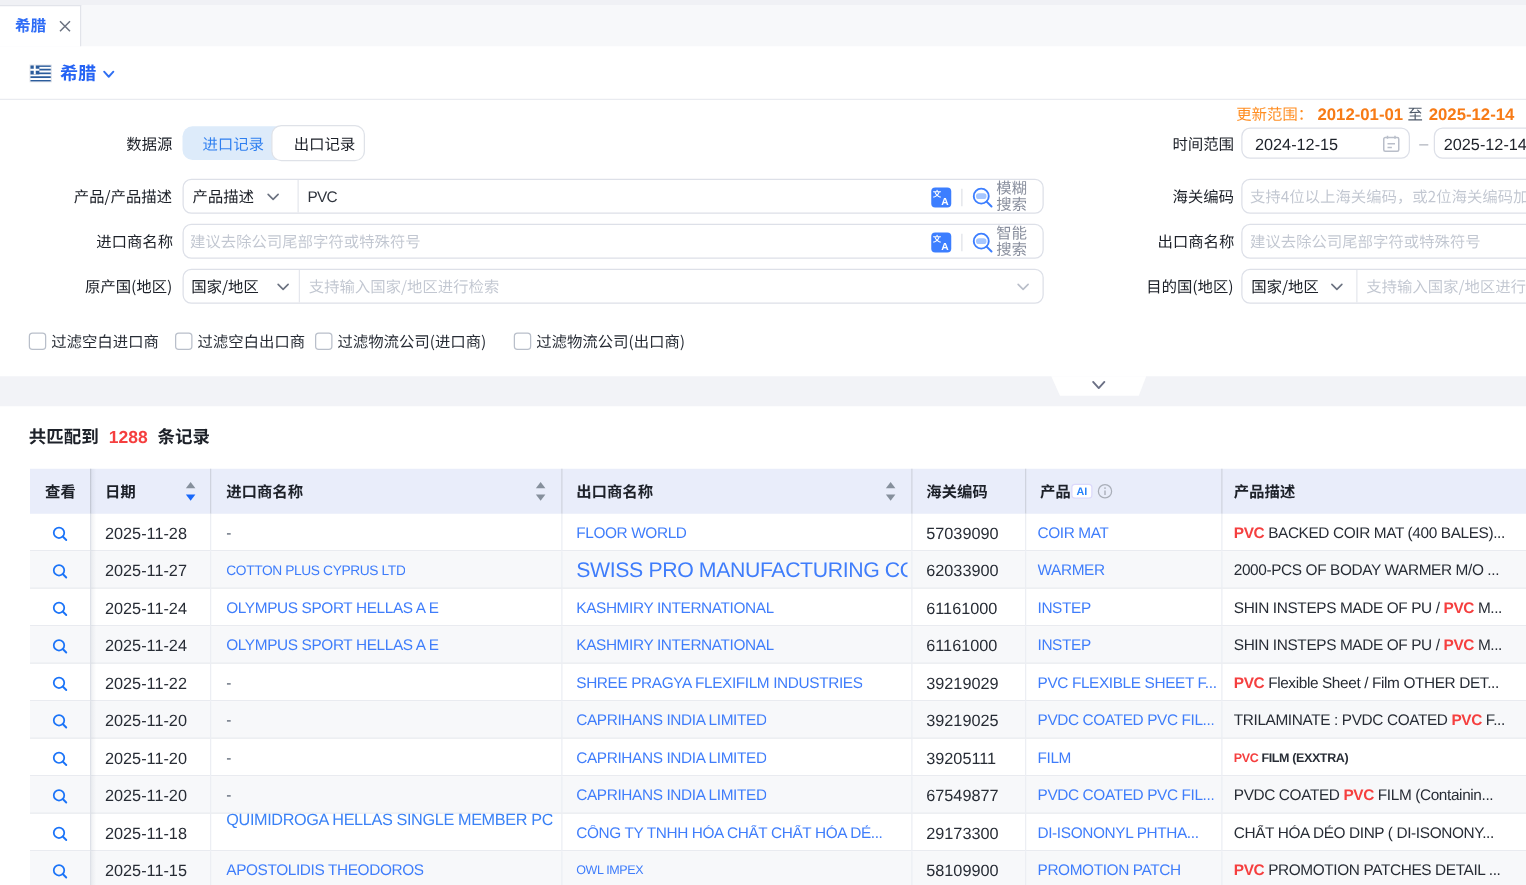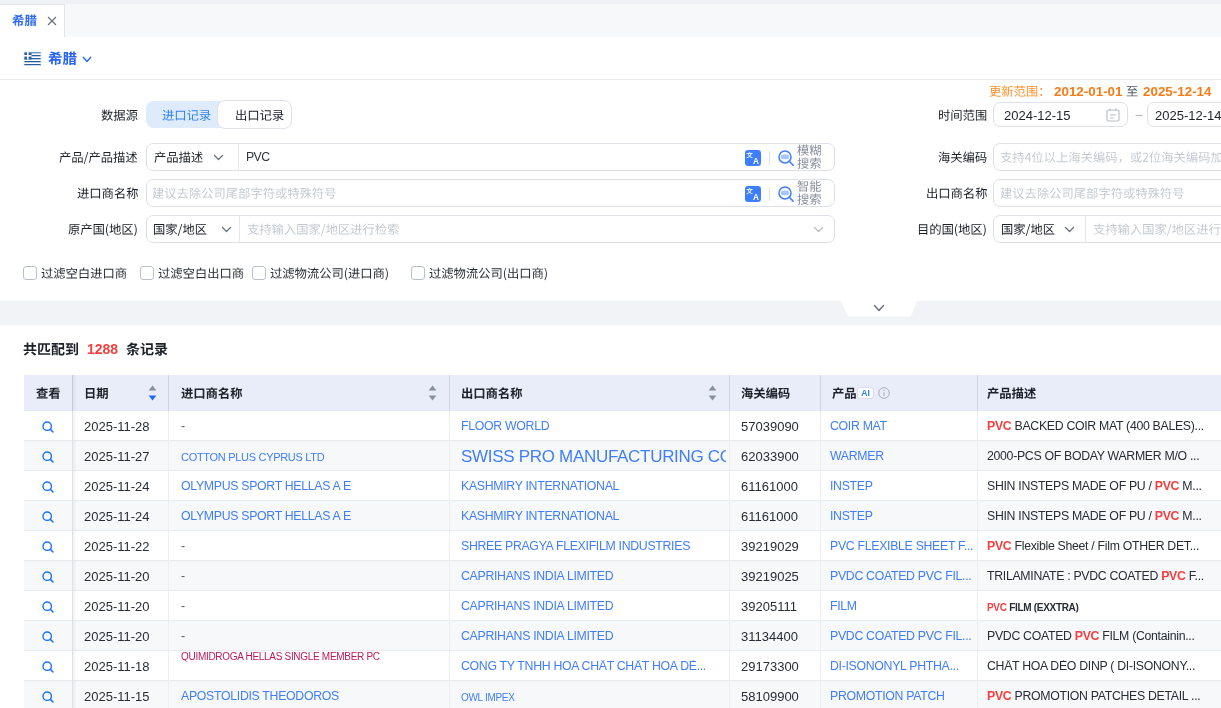--- a/index.html
+++ b/index.html
@@ -741,36 +741,36 @@
 <div style="position:absolute;left:729px;top:621px;width:1px;height:30px;background:#eceef3"></div>
 <div style="position:absolute;left:820px;top:621px;width:1px;height:30px;background:#eceef3"></div>
 <div style="position:absolute;left:977px;top:621px;width:1px;height:30px;background:#eceef3"></div>
 <svg class="t" style="left:42px;top:631.0px" width="12" height="12" viewBox="0 0 12 12">
     <circle cx="5.2" cy="5.2" r="4.2" fill="none" stroke="#1a73f8" stroke-width="1.4"></circle>
     <path d="M8.4 8.4 L11 11" stroke="#1a73f8" stroke-width="1.5" stroke-linecap="round"></path>
   </svg>
 <div class="x" style="left:84.0px;top:637.0px;font-size:13.0px;color:#272c35;font-weight:400;transform:translate(0,-50%)">2025-11-20</div>
 <div class="x" style="left:181.0px;top:637.0px;font-size:12.3px;color:#4e5969;font-weight:400;transform:translate(0,-50%);letter-spacing:-0.30px;max-width:266px;overflow:hidden">-</div>
 <div class="x" style="left:461.0px;top:637.0px;font-size:12.3px;color:#3f7dfb;font-weight:400;transform:translate(0,-50%);letter-spacing:-0.30px;max-width:265px;overflow:hidden">CAPRIHANS INDIA LIMITED</div>
-<div class="x" style="left:741.0px;top:637.0px;font-size:13.0px;color:#272c35;font-weight:400;transform:translate(0,-50%)">31134400</div>
+<div class="x" style="left:741.0px;top:637.0px;font-size:13.0px;color:#272c35;font-weight:400;transform:translate(0,-50%)">67549877</div>
 <div class="x" style="left:830.0px;top:637.0px;font-size:12.3px;color:#3f7dfb;font-weight:400;transform:translate(0,-50%);letter-spacing:-0.30px;max-width:146px;overflow:hidden">PVDC COATED PVC FIL...</div>
 <div class="x" style="left:987.0px;top:637.0px;font-size:12.3px;color:#272c35;font-weight:400;transform:translate(0,-50%);letter-spacing:-0.30px;max-width:234px;overflow:hidden">PVDC COATED <b class="r">PVC</b> FILM (Containin...</div>
 <div style="position:absolute;left:24px;top:680px;width:1198px;height:1px;background:#e9ebf0"></div>
 <div style="position:absolute;left:72px;top:651px;width:1px;height:30px;background:#eceef3"></div>
 <div style="position:absolute;left:168px;top:651px;width:1px;height:30px;background:#eceef3"></div>
 <div style="position:absolute;left:449px;top:651px;width:1px;height:30px;background:#eceef3"></div>
 <div style="position:absolute;left:729px;top:651px;width:1px;height:30px;background:#eceef3"></div>
 <div style="position:absolute;left:820px;top:651px;width:1px;height:30px;background:#eceef3"></div>
 <div style="position:absolute;left:977px;top:651px;width:1px;height:30px;background:#eceef3"></div>
 <svg class="t" style="left:42px;top:661.0px" width="12" height="12" viewBox="0 0 12 12">
     <circle cx="5.2" cy="5.2" r="4.2" fill="none" stroke="#1a73f8" stroke-width="1.4"></circle>
     <path d="M8.4 8.4 L11 11" stroke="#1a73f8" stroke-width="1.5" stroke-linecap="round"></path>
   </svg>
 <div class="x" style="left:84.0px;top:667.0px;font-size:13.0px;color:#272c35;font-weight:400;transform:translate(0,-50%)">2025-11-18</div>
-<div class="x" style="left:181.0px;top:656px;font-size:10px;color:#be185d;font-weight:400;transform:translate(0,-50%);letter-spacing:-0.30px;max-width:266px;overflow:hidden">QUIMIDROGA HELLAS SINGLE MEMBER PC</div>
+<div class="x" style="left:181.0px;top:656px;font-size:13px;color:#3b82f6;font-weight:400;transform:translate(0,-50%);letter-spacing:-0.30px;max-width:266px;overflow:hidden">QUIMIDROGA HELLAS SINGLE MEMBER PC</div>
 <div class="x" style="left:461.0px;top:667.0px;font-size:12.3px;color:#3f7dfb;font-weight:400;transform:translate(0,-50%);letter-spacing:-0.30px;max-width:265px;overflow:hidden">CÔNG TY TNHH HÓA CHẤT CHẤT HÓA DẺ...</div>
 <div class="x" style="left:741.0px;top:667.0px;font-size:13.0px;color:#272c35;font-weight:400;transform:translate(0,-50%)">29173300</div>
 <div class="x" style="left:830.0px;top:667.0px;font-size:12.3px;color:#3f7dfb;font-weight:400;transform:translate(0,-50%);letter-spacing:-0.30px;max-width:146px;overflow:hidden">DI-ISONONYL PHTHA...</div>
 <div class="x" style="left:987.0px;top:667.0px;font-size:12.3px;color:#272c35;font-weight:400;transform:translate(0,-50%);letter-spacing:-0.30px;max-width:234px;overflow:hidden">CHẤT HÓA DẺO DINP ( DI-ISONONY...</div>
 <div style="position:absolute;left:24px;top:681px;width:1198px;height:30px;background:#f7f8fa"></div>
 <div style="position:absolute;left:72px;top:681px;width:1px;height:30px;background:#eceef3"></div>
 <div style="position:absolute;left:168px;top:681px;width:1px;height:30px;background:#eceef3"></div>
 <div style="position:absolute;left:449px;top:681px;width:1px;height:30px;background:#eceef3"></div>
 <div style="position:absolute;left:729px;top:681px;width:1px;height:30px;background:#eceef3"></div>
 <div style="position:absolute;left:820px;top:681px;width:1px;height:30px;background:#eceef3"></div>

